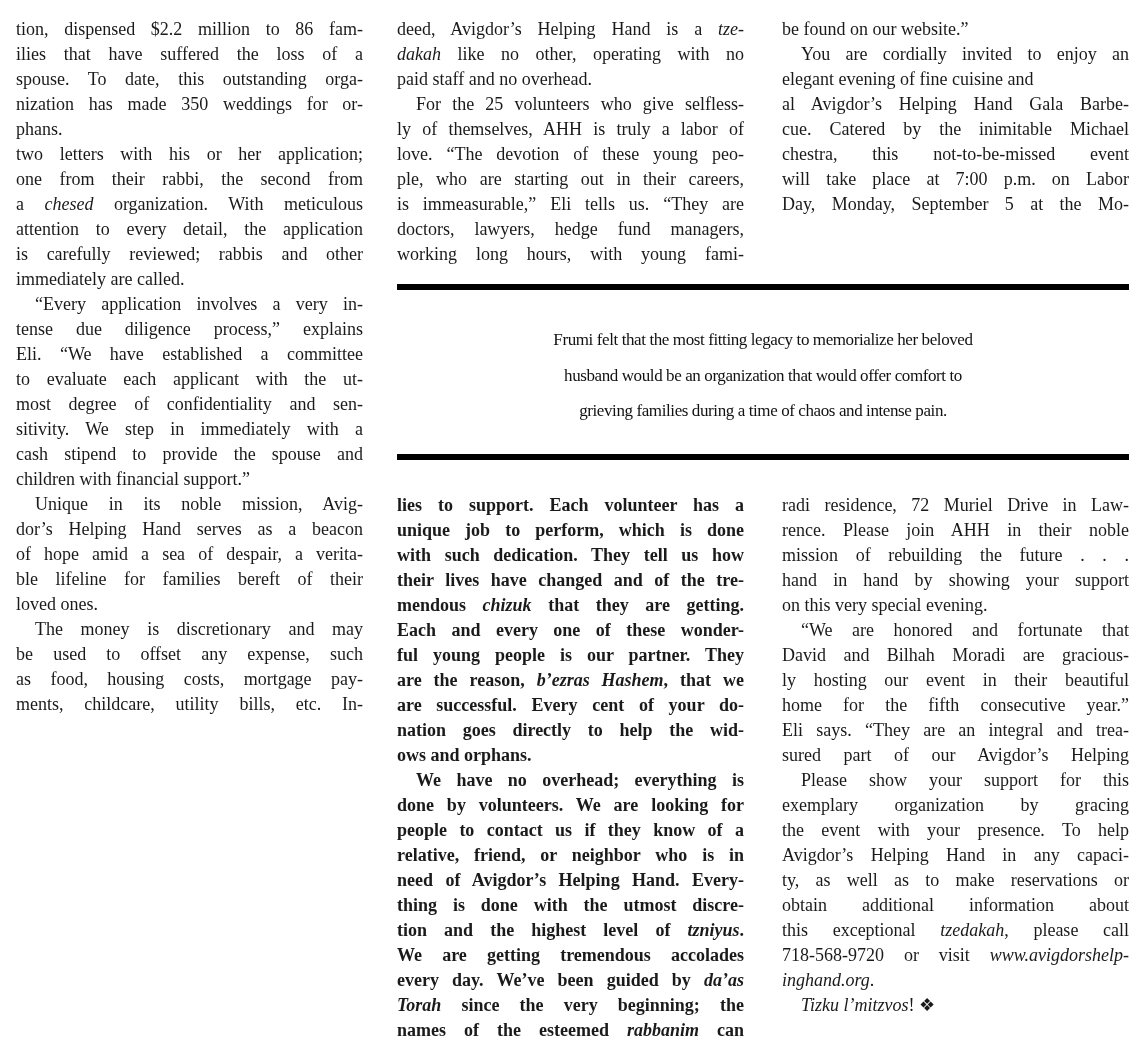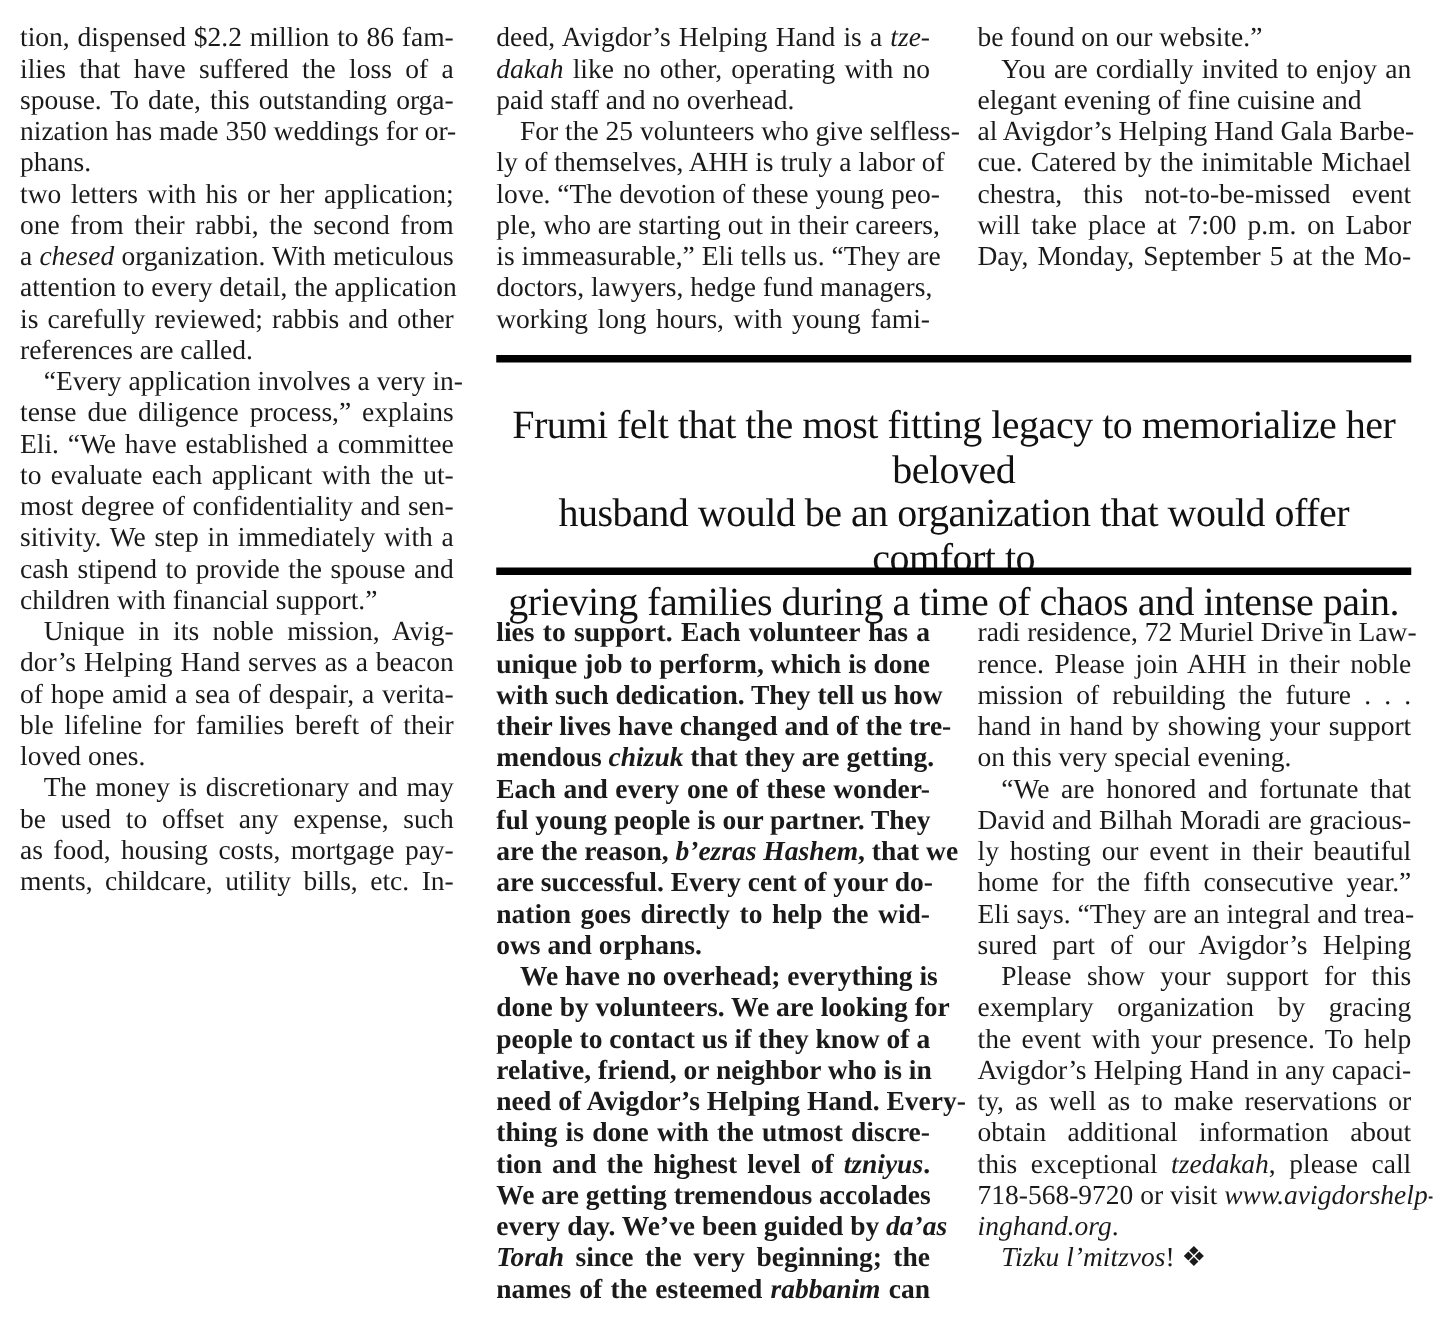--- a/index.html
+++ b/index.html
@@ -1,52 +1,52 @@
 <!DOCTYPE html>
 <html><head>
 <meta charset="utf-8">
 <style>
   html, body { margin: 0; padding: 0; background: #ffffff; }
   body { width: 1146px; height: 1058px; position: relative; overflow: hidden;
          font-family: "DejaVu Serif", "Liberation Serif", serif; color: #1a1a1a; }
-  .col { position: absolute; width: 347px; font-size: 22px; line-height: 25px;
+  .col { position: absolute; width: 347px; font-size: 18px; line-height: 25px;
          font-family: "Liberation Serif", "DejaVu Serif", serif; }
   .col .ln { display: block; height: 25px; white-space: nowrap; text-align: justify;
              text-align-last: justify; }
   .col .ln.last { text-align-last: left; }
   .col .ln.ind { padding-left: 19px; }
   .col .ln i { font-style: italic; }
   #col1 { left: 16px; top: 17px; }
   #col2a { left: 397px; top: 17px; }
   #col3a { left: 782px; top: 17px; }
   #col2b { left: 397px; top: 493px; font-weight: bold; }
   #col3b { left: 782px; top: 493px; }
   .rule { position: absolute; left: 397px; width: 732px; height: 6px; background: #000; }
   #rule-top { top: 284px; }
   #rule-bottom { top: 454px; }
   #pullquote { position: absolute; left: 397px; width: 732px; top: 322px;
                text-align: center; font-family: "Liberation Serif", "DejaVu Serif", serif;
-               font-size: 32px; line-height: 35.5px; color: #111; letter-spacing: -0.4px; }
+               font-size: 17px; line-height: 35.5px; color: #111; letter-spacing: -0.4px; }
   #pullquote span { display: block; }
 </style>
 </head>
 <body>
 
 <div id="col1" class="col">
     <span class="ln">tion, dispensed $2.2 million to 86 fam-</span>
     <span class="ln">ilies that have suffered the loss of a</span>
     <span class="ln">spouse. To date, this outstanding orga-</span>
     <span class="ln">nization has made 350 weddings for or-</span>
     <span class="ln last">phans.</span>
     <span class="ln">two letters with his or her application;</span>
     <span class="ln">one from their rabbi, the second from</span>
     <span class="ln">a <i>chesed</i> organization. With meticulous</span>
     <span class="ln">attention to every detail, the application</span>
     <span class="ln">is carefully reviewed; rabbis and other</span>
-    <span class="ln last">references are called.</span>
+    <span class="ln last">immediately are called.</span>
     <span class="ln ind">“Every application involves a very in-</span>
     <span class="ln">tense due diligence process,” explains</span>
     <span class="ln">Eli. “We have established a committee</span>
     <span class="ln">to evaluate each applicant with the ut-</span>
     <span class="ln">most degree of confidentiality and sen-</span>
     <span class="ln">sitivity. We step in immediately with a</span>
     <span class="ln">cash stipend to provide the spouse and</span>
     <span class="ln last">children with financial support.”</span>
     <span class="ln ind">Unique in its noble mission, Avig-</span>
     <span class="ln">dor’s Helping Hand serves as a beacon</span>

